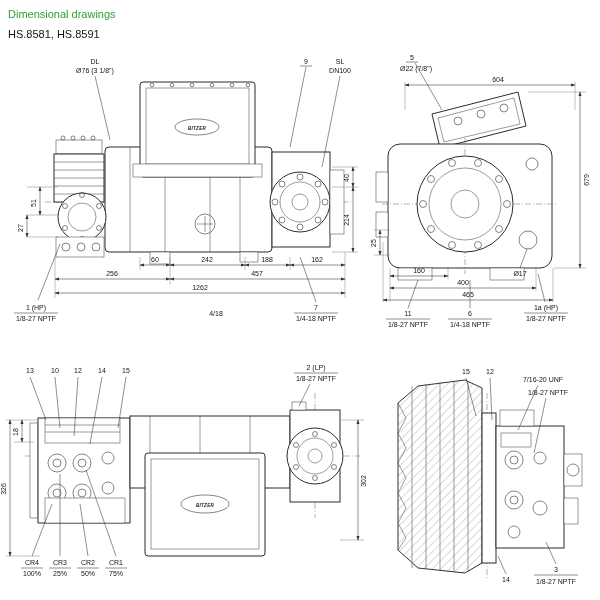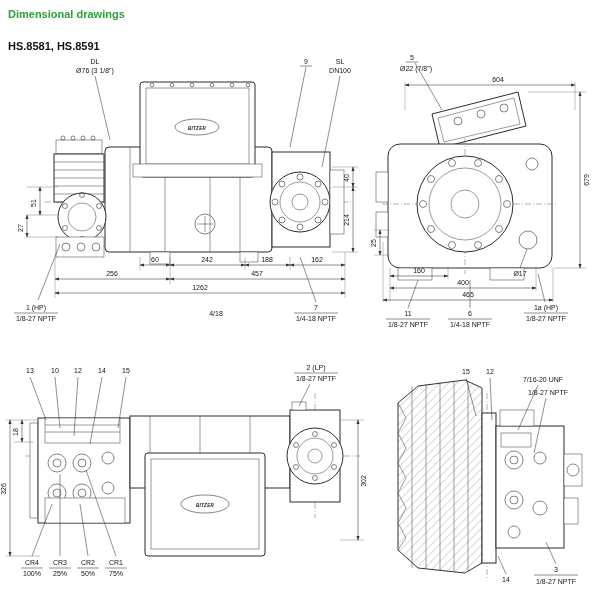--- a/index.html
+++ b/index.html
@@ -1,20 +1,20 @@
 <!DOCTYPE html>
 <html style="--accent: #2aa037;"><head>
 <meta charset="utf-8">
 <style>
   *{margin:0;padding:0;box-sizing:border-box}
   html,body{width:600px;height:600px;background:#fff}
   body{font-family:"Liberation Sans",sans-serif;position:relative;overflow:hidden}
   .page{position:absolute;inset:0;background:#fff}
-  .title{position:absolute;left:8px;top:8px;font-size:11px;font-weight:bold;color:var(--accent,#2aa037)}
-  .model{position:absolute;left:8px;top:40px;font-size:11px;font-weight:bold;color:#141414}
+  .title{position:absolute;left:8px;top:8px;font-size:11px;font-weight:normal;color:var(--accent,#2aa037)}
+  .model{position:absolute;left:8px;top:28px;font-size:11px;font-weight:normal;color:#141414}
   svg{position:absolute}
   svg text{font-family:"Liberation Sans",sans-serif;font-size:7px;fill:#141414;text-anchor:middle}
   svg text.ts{text-anchor:start}
   svg text.logo{font-size:4.5px;font-weight:bold;font-style:italic;letter-spacing:.3px}
   .outline{fill:#fff;stroke:#2b2b2b;stroke-width:1}
   .thin{fill:none;stroke:#4a4a4a;stroke-width:.55}
   .thin-f{fill:#fff;stroke:#4a4a4a;stroke-width:.55}
   .dim{stroke:#333;stroke-width:.55;fill:none}
   .ext{stroke:#777;stroke-width:.45;fill:none}
   .leader{stroke:#333;stroke-width:.55;fill:none}

